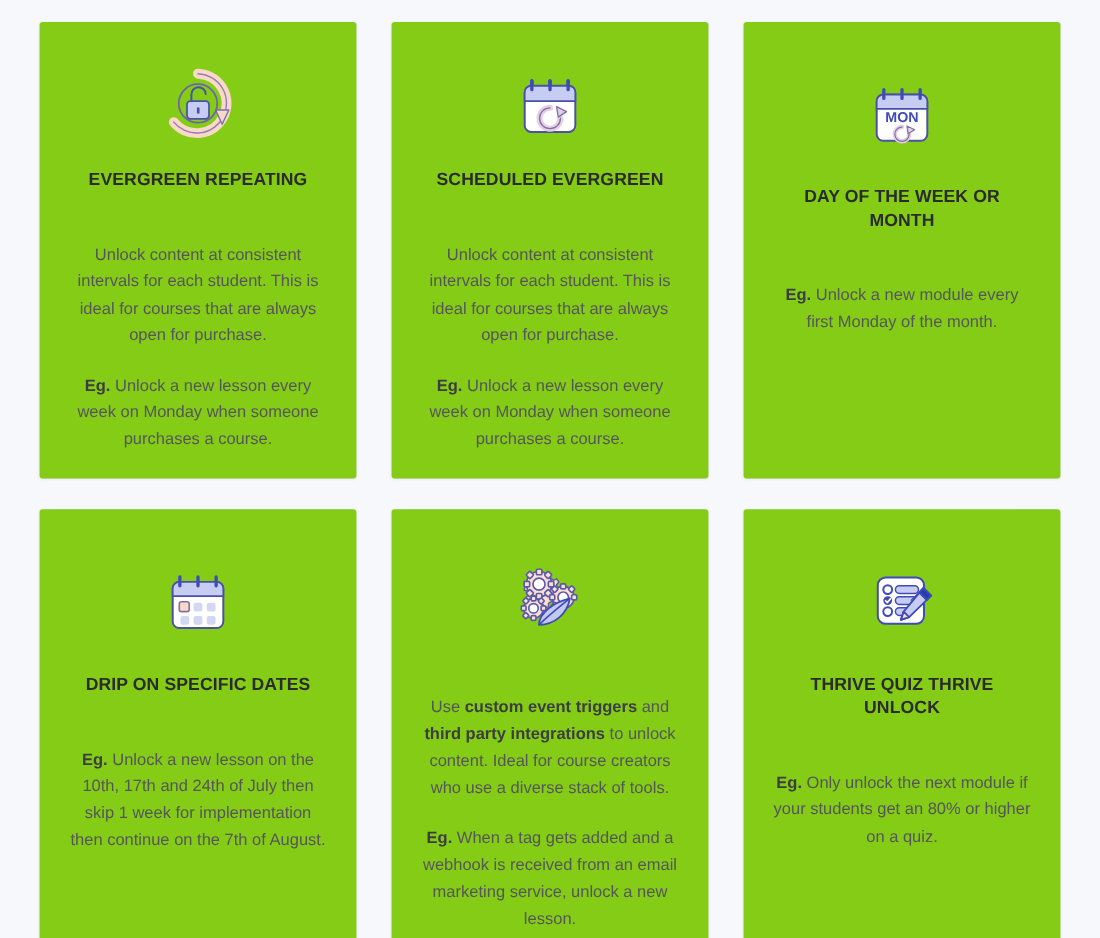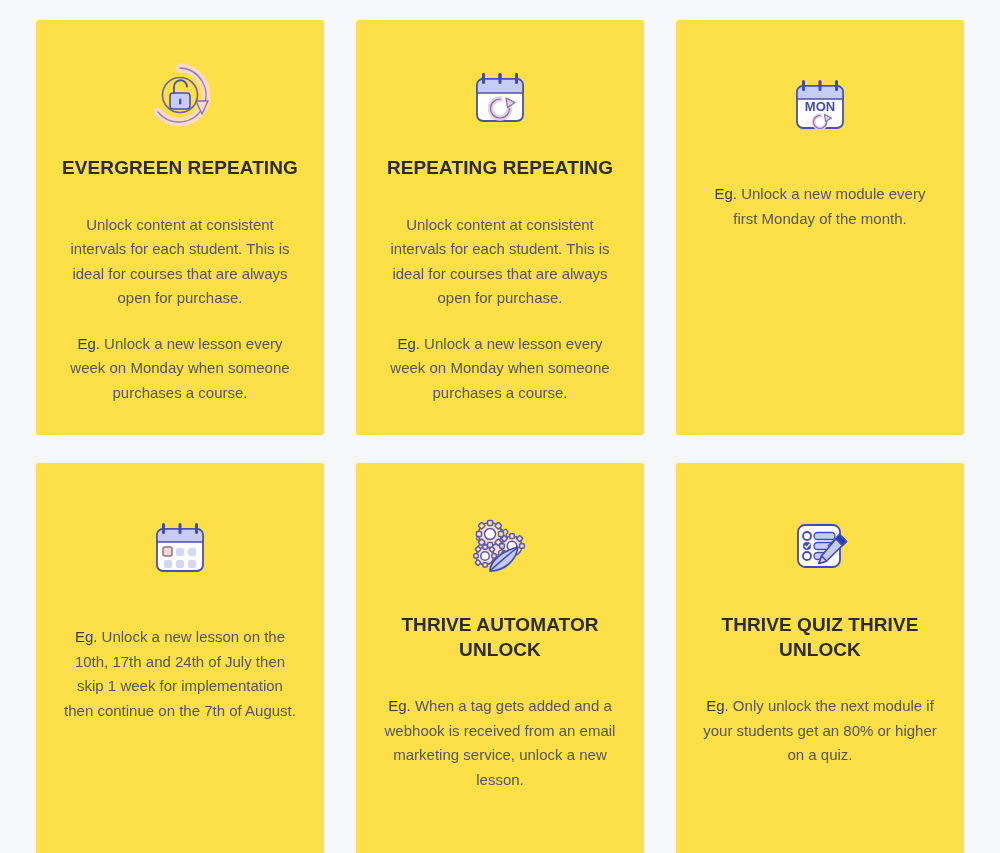--- a/index.html
+++ b/index.html
@@ -17,61 +17,61 @@
     background: #f7f8fb;
     position: relative;
   }
   .grid {
     display: grid;
     grid-template-columns: repeat(3, 1fr);
     column-gap: 32px;
     row-gap: 28px;
   }
   .card {
-    background: #fde047;
+    background: #84cc16;
     border-radius: 3px;
     box-shadow: 0 1px 3px rgba(40,50,90,0.045), 0 0 1px rgba(40,50,90,0.05);
     padding: 26px 26px 30px 26px;
     display: flex;
     flex-direction: column;
     align-items: center;
   }
   .row1 .card { height: 415px; }
   .row2 .card { height: 415px; }
   .icon-wrap {
     height: 96px;
     display: flex;
     align-items: center;
     justify-content: center;
     margin-top: 8px;
   }
   .icon-wrap svg { display: block; }
   .card-title {
-    font-size: 19px;
+    font-size: 16px;
     font-weight: bold;
     letter-spacing: 0.1px;
     color: #2b2b2b;
     text-align: center;
     margin-top: 20px;
     line-height: 1.3;
     font-stretch: condensed;
   }
   .card-body {
-    margin-top: 32px;
+    margin-top: 45px;
     width: 100%;
   }
   .para {
     font-size: 15px;
     line-height: 24.5px;
     color: #555659;
     text-align: center;
     font-weight: 300;
   }
   .para + .para { margin-top: 21px; }
-  .para b { font-weight: 400; color: #3c3d40; }
+  .para b { font-weight: 700; color: #3c3d40; }
 </style>
 </head>
 <body>
 
 <div class="page">
 
   <div class="grid row1">
 
     <div class="card">
       <div class="icon-wrap">
@@ -103,41 +103,42 @@
           <path d="M17 30 h46 v8 h-46 z" fill="#c7cdf2"></path>
           <path d="M17 30 a6 6 0 0 1 6 -6 h34 a6 6 0 0 1 6 6 v8 h-46 z" fill="#c7cdf2" stroke="#4a51a8" stroke-width="1.6"></path>
           <rect x="22" y="18" width="3" height="11" rx="1.5" fill="#3f4bb8"></rect>
           <rect x="38.5" y="18" width="3" height="11" rx="1.5" fill="#3f4bb8"></rect>
           <rect x="55" y="18" width="3" height="11" rx="1.5" fill="#3f4bb8"></rect>
           <path d="M40 44 A9.5 9.5 0 1 0 49.5 53.5" fill="none" stroke="#e8cfdf" stroke-width="5.5" stroke-linecap="round"></path>
           <path d="M40 44 A9.5 9.5 0 1 0 49.5 53.5" fill="none" stroke="#7b6fb0" stroke-width="1.2" stroke-linecap="round"></path>
           <path d="M46 43 L55 47.5 L47.5 52.5 Z" fill="#e8cfdf" stroke="#7b6fb0" stroke-width="1.2" stroke-linejoin="round"></path>
         </svg>
       </div>
-      <div class="card-title">REPEATING REPEATING</div>
+      <div class="card-title">SCHEDULED EVERGREEN</div>
       <div class="card-body">
         <p class="para">Unlock content at consistent intervals for each student. This is ideal for courses that are always open for purchase.</p>
         <p class="para"><b>Eg.</b><span> Unlock a new lesson every week on Monday when someone purchases a course.</span></p>
       </div>
     </div>
 
     <div class="card">
       <div class="icon-wrap">
         <svg width="80" height="80" viewBox="0 0 80 80">
           <rect x="17" y="24" width="46" height="42" rx="6" fill="#ffffff" stroke="#4a51a8" stroke-width="1.8"></rect>
           <path d="M17 30 a6 6 0 0 1 6 -6 h34 a6 6 0 0 1 6 6 v7 h-46 z" fill="#c7cdf2" stroke="#4a51a8" stroke-width="1.6"></path>
           <rect x="22" y="18" width="3" height="11" rx="1.5" fill="#3f4bb8"></rect>
           <rect x="38.5" y="18" width="3" height="11" rx="1.5" fill="#3f4bb8"></rect>
           <rect x="55" y="18" width="3" height="11" rx="1.5" fill="#3f4bb8"></rect>
           <text x="40" y="49" text-anchor="middle" font-family="Liberation Sans, sans-serif" font-size="13" font-weight="bold" fill="#3f4bb8">MON</text>
           <path d="M40 53.5 A6.5 6.5 0 1 0 46.5 60" fill="none" stroke="#e8cfdf" stroke-width="4" stroke-linecap="round"></path>
           <path d="M40 53.5 A6.5 6.5 0 1 0 46.5 60" fill="none" stroke="#7b6fb0" stroke-width="1.1" stroke-linecap="round"></path>
           <path d="M44.5 52.5 L51.5 56 L45.5 59.5 Z" fill="#e8cfdf" stroke="#7b6fb0" stroke-width="1.1" stroke-linejoin="round"></path>
         </svg>
       </div>
+      <div class="card-title">DAY OF THE WEEK OR MONTH</div>
       <div class="card-body">
         <p class="para"><b>Eg.</b><span> Unlock a new module every first Monday of the month.</span></p>
       </div>
     </div>
 
   </div>
 
   <div class="grid row2" style="margin-top:28px;">
 
     <div class="card">
@@ -149,20 +150,21 @@
           <rect x="38.5" y="18" width="3" height="11" rx="1.5" fill="#3f4bb8"></rect>
           <rect x="55" y="18" width="3" height="11" rx="1.5" fill="#3f4bb8"></rect>
           <rect x="23" y="42" width="9" height="9" rx="2" fill="#fbd9c9" stroke="#8a6f9e" stroke-width="1.5"></rect>
           <rect x="36" y="43" width="8" height="8" rx="2" fill="#d3d8f2"></rect>
           <rect x="48" y="43" width="8" height="8" rx="2" fill="#d3d8f2"></rect>
           <rect x="24" y="55" width="8" height="8" rx="2" fill="#d3d8f2"></rect>
           <rect x="36" y="55" width="8" height="8" rx="2" fill="#d3d8f2"></rect>
           <rect x="48" y="55" width="8" height="8" rx="2" fill="#d3d8f2"></rect>
         </svg>
       </div>
+      <div class="card-title">DRIP ON SPECIFIC DATES</div>
       <div class="card-body">
         <p class="para"><b>Eg.</b><span> Unlock a new lesson on the 10th, 17th and 24th of July then skip 1 week for implementation then continue on the 7th of August.</span></p>
       </div>
     </div>
 
     <div class="card">
       <div class="icon-wrap">
         <svg width="80" height="80" viewBox="0 0 80 80">
           <g stroke="#5a5aa8" stroke-width="1.5" fill="#fbdfd4" stroke-linejoin="round">
             <path d="M32 18 l4.2 0.6 1.9 -3.2 3.6 2 -0.5 3.7 3.3 2.6 3.4 -1.6 2.3 3.4 -2.4 2.9 1.2 4 3.8 0.6 -0.3 4.1 -3.8 1 -1.6 3.8 2 3.2 -3.1 2.7 -3.3 -1.9 -3.5 2.1 0.1 3.8 -4.1 0.7 -2 -3.3 -4 -0.2 -2 3.2 -3.7 -1.8 0.7 -3.8 -3.1 -2.7 -3.5 1.4 -2 -3.6 2.7 -2.7 -0.9 -3.9 -3.7 -0.9 0.6 -4 3.9 -0.7 1.4 -3.8 -2.2 -3.1 3 -2.8 Z" transform="translate(-2,0) scale(0.86) translate(8,6)"></path>
@@ -201,22 +203,22 @@
             <rect x="15.9" y="42.2" width="4.3" height="4.3" rx="1" transform="rotate(-45 18 44.3)"></rect>
             <rect x="29.9" y="42.2" width="4.3" height="4.3" rx="1" transform="rotate(45 32 44.3)"></rect>
             <rect x="15.9" y="55.5" width="4.3" height="4.3" rx="1" transform="rotate(45 18 57.6)"></rect>
           </g>
           <circle cx="25" cy="51" r="4.3" fill="#ffffff" stroke="#5a5aa8" stroke-width="1.5"></circle>
 
           <path d="M30 66 C30 56, 42 46, 58 42 C56 56, 44 66, 30 66 Z" fill="#c3c9ef" stroke="#3f4bb8" stroke-width="1.7" stroke-linejoin="round"></path>
           <path d="M30 66 C38 58, 48 50, 58 42" fill="none" stroke="#3f4bb8" stroke-width="1.5"></path>
         </svg>
       </div>
-      <div class="card-title">THRIVE AUTOMATOR UNLOCK</div>
-      <div class="card-body">
+      <div class="card-body">
+        <p class="para"><span>Use </span><b>custom event triggers</b><span> and </span><b>third party integrations</b><span> to unlock content. Ideal for course creators who use a diverse stack of tools.</span></p>
         <p class="para"><b>Eg.</b><span> When a tag gets added and a webhook is received from an email marketing service, unlock a new lesson.</span></p>
       </div>
     </div>
 
     <div class="card">
       <div class="icon-wrap">
         <svg width="80" height="80" viewBox="0 0 80 80">
           <rect x="18" y="20" width="42" height="42" rx="7" fill="#ffffff" stroke="#3f4bb8" stroke-width="1.8"></rect>
           <circle cx="27" cy="31" r="4" fill="#ffffff" stroke="#3f4bb8" stroke-width="1.8"></circle>
           <circle cx="27" cy="41" r="4" fill="#3f4bb8"></circle>

